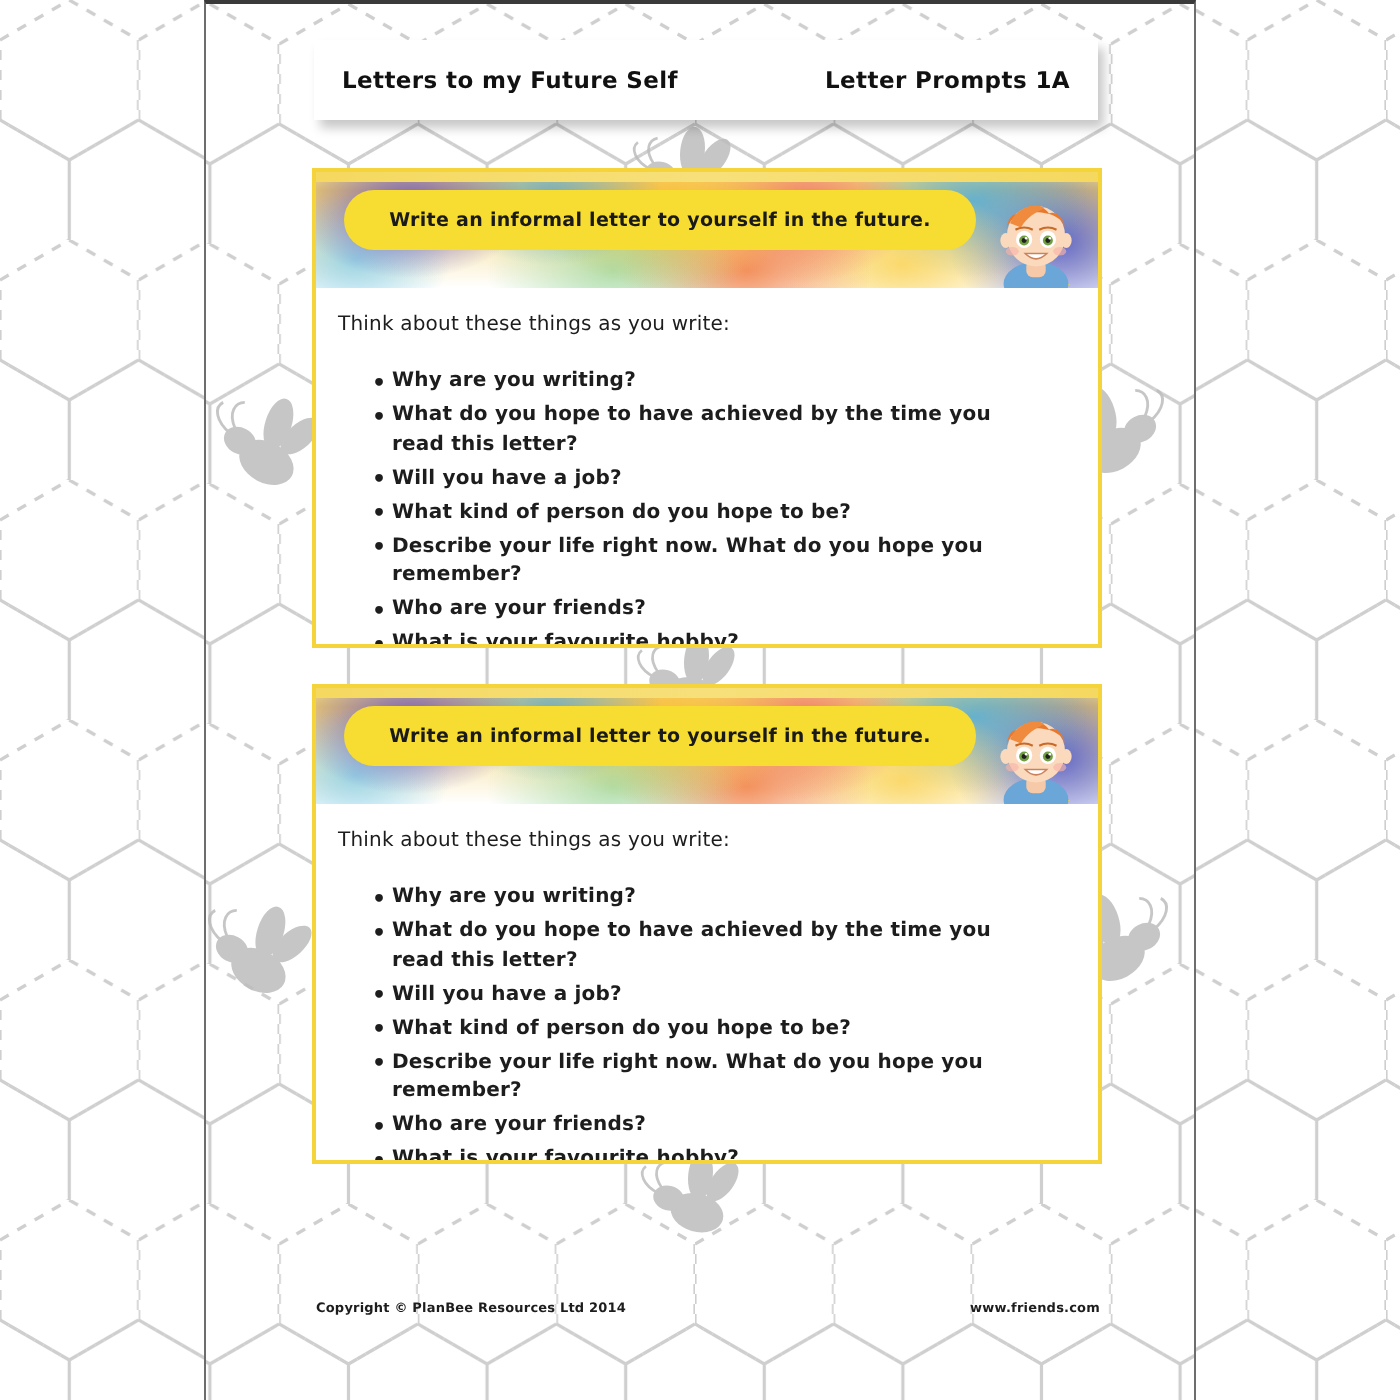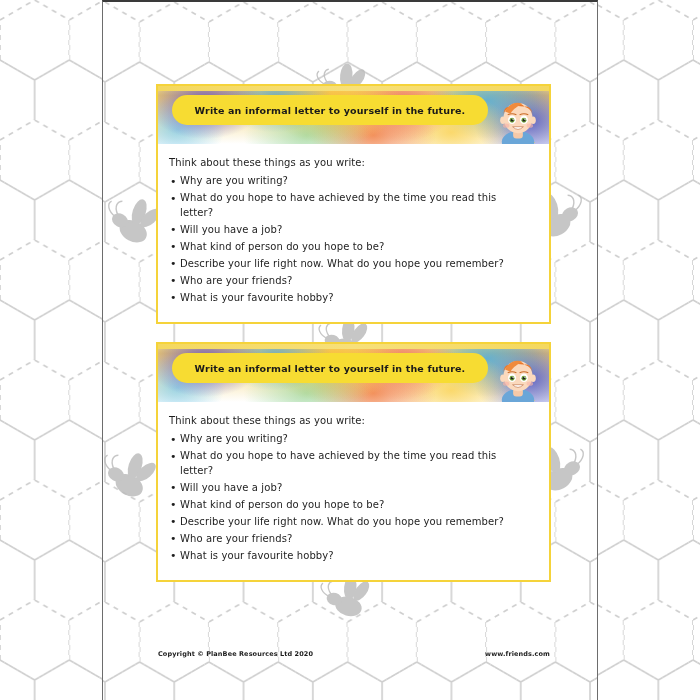--- a/index.html
+++ b/index.html
@@ -172,21 +172,21 @@
   }
   .intro {
     font-family: "DejaVu Sans", sans-serif;
     font-size: 10px;
     color: #1d1d1d;
     margin-bottom: 6px;
     letter-spacing: 0.1px;
   }
   ul.prompts {
     list-style: none;
-    margin: 0; padding: 0;
+    margin: 16px; padding: 0; font-weight: bold;
   }
   ul.prompts li {
     position: relative;
     font-family: "DejaVu Sans", sans-serif;
     font-size: 10px;
     color: #1d1d1d;
     line-height: 1.45;
     padding-left: 11px;
     margin-bottom: 2.5px;
     letter-spacing: 0.1px;
@@ -313,20 +313,24 @@
       <ellipse cx="30" cy="44" rx="14" ry="11" transform="rotate(28 30 44)"></ellipse>
       <ellipse cx="62" cy="30" rx="11" ry="22" transform="rotate(18 62 30)"></ellipse>
       <ellipse cx="80" cy="40" rx="10" ry="20" transform="rotate(48 80 40)"></ellipse>
       <path d="M22 38 C10 28, 8 16, 16 12" stroke="#bdbdbd" stroke-width="2.4" fill="none"></path>
       <path d="M26 34 C20 20, 26 12, 34 12" stroke="#bdbdbd" stroke-width="2.4" fill="none"></path>
     </g>
   </svg>
 
   <div id="content">
 
+    <div id="header-bar">
+      <span class="hdr-text">Letters to my Future Self</span>
+      <span class="hdr-text">Letter Prompts 1A</span>
+    </div>
 
     <div class="prompt-card" id="card-1">
       <div class="banner">
         <div class="banner-topline"></div>
 
         <div class="bubble">
           <span class="bubble-text">Write an informal letter to yourself in the future.</span>
         </div>
         <div class="bubble-tail"></div>
 
@@ -409,18 +413,18 @@
           <li>Will you have a job?</li>
           <li>What kind of person do you hope to be?</li>
           <li>Describe your life right now. What do you hope you remember?</li>
           <li>Who are your friends?</li>
           <li>What is your favourite hobby?</li>
         </ul>
       </div>
     </div>
 
     <div id="footer">
-      <span class="footer-text">Copyright © PlanBee Resources Ltd 2020</span>
+      <span class="footer-text">Copyright © PlanBee Resources Ltd 2014</span>
       <span class="footer-text">www.friends.com</span>
     </div>
 
   </div>
 </div>
 
 </body></html>

